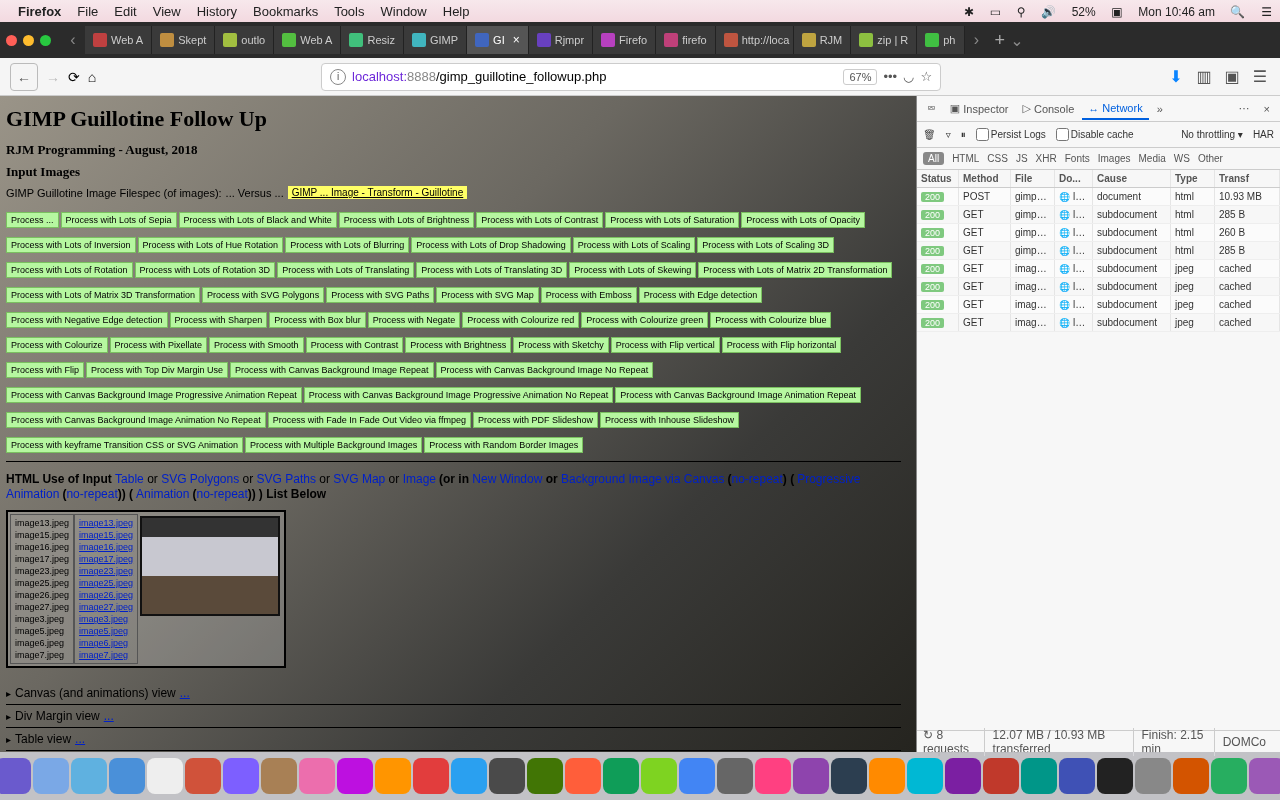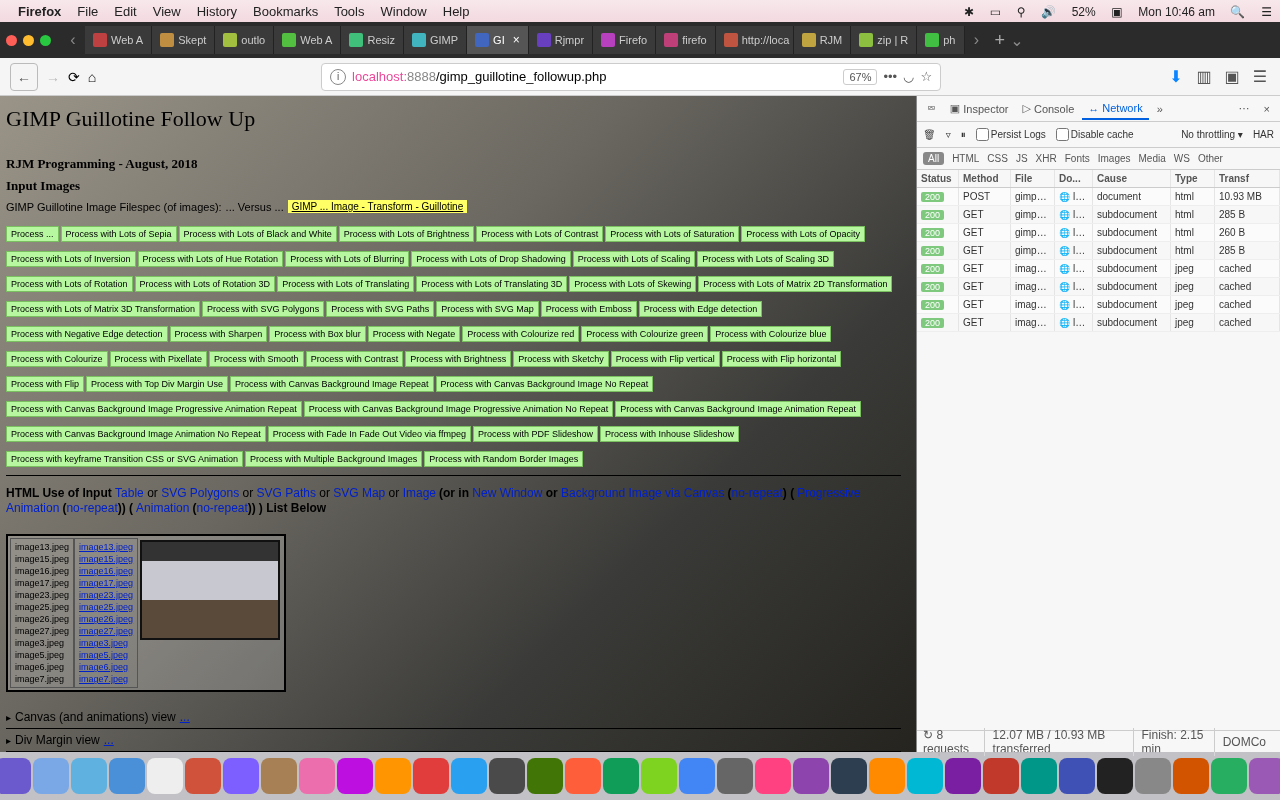--- a/index.html
+++ b/index.html
@@ -30,36 +30,36 @@
 .urlbar-wrap { flex:1; display:flex; align-items:center; justify-content:center;}
 .urlbar { width:620px; height:28px; background:#fff; border:1px solid #ccc; border-radius:4px; display:flex; align-items:center; padding:0 8px; font-size:13px; color:#555; gap:6px;}
 .urlbar .info { width:16px; height:16px; border:1px solid #888; border-radius:50%; display:flex; align-items:center; justify-content:center; font-size:10px;}
 .zoom { font-size:11px; border:1px solid #ccc; border-radius:3px; padding:1px 5px; color:#555;}
 .toolbar .ricon { width:20px; text-align:center; color:#555; font-size:16px;}
 
 
 .content { display:flex; height: calc(800px - 22px - 36px - 38px - 48px); }
 .page { flex:1; background: linear-gradient(135deg,#9a9488 0%,#6b6861 40%,#3a3a38 70%,#25241f 100%); overflow:hidden; position:relative;}
 .page-inner { font-size:11px; color:#000; padding:6px; }
-.page h1 { font-size:22px; font-weight:normal; margin:4px 0 24px 0; font-family: "Times New Roman", serif;}
+.page h1 { font-size:22px; font-weight:bold; margin:4px 0 10px 0; font-family: "Times New Roman", serif;}
 .page h3 { font-size:13px; font-weight:bold; margin:6px 0; font-family: "Times New Roman", serif;}
 .filespec-row { display:flex; align-items:center; gap:4px; font-size:11px; margin:4px 0;}
 .filespec-row input { width:370px; font-size:10px; padding:2px 4px; border:1px solid #999;}
 .gimp-help { background:#ffff66; font-size:10px; padding:1px 4px; text-decoration:underline; color:#000;}
 .versus { font-size:11px; }
 
 .btns { display:flex; flex-wrap:wrap; gap:2px; margin:6px 0; max-width:895px;}
 .gbtn { background:#b6f7a0; border:1px solid #7ac060; font-size:9px; padding:1px 4px; color:#000; white-space:nowrap; line-height:12px;margin-top:7px;}
 
 .hline { border:0; border-top:1px solid #000; margin:8px 0; max-width:895px;}
 
 .htmluse { font-size:12px; font-family:"Times New Roman",serif; margin:10px 0 6px 0; max-width:890px;}
 .htmluse a { color:#0020c8; }
 
-.tablebox { border:2px solid #000; display:inline-flex; background:rgba(255,255,255,0.2); padding:2px; margin-top:12px;}
+.tablebox { border:2px solid #000; display:inline-flex; background:rgba(255,255,255,0.2); padding:2px; margin-top:2px;}
 .col { border:1px solid #555; padding:2px 4px; font-size:9px; line-height:12px;}
 .col a { color:#0020c8; text-decoration:underline; display:block;}
 .photo { width:140px; height:100px; background:linear-gradient(#333 0%,#333 20%,#c8c8d0 20%,#c8c8d0 60%,#5a4a3a 60%,#5a4a3a 100%); border:2px solid #111; margin:2px;}
 
 .disclosure { font-size:12px; font-family:"Times New Roman",serif; margin:0; padding:4px 0; border-bottom:1px solid #000; max-width:895px; display:flex; align-items:center; gap:4px;}
 .disclosure::before { content:"▸"; font-size:10px;}
 .disclosure a { color:#0020c8; text-decoration:underline;}
 
 
 .devtools { width:364px; background:#f7f7f7; border-left:1px solid #888; display:flex; flex-direction:column; font-size:11px; color:#333;}
@@ -186,21 +186,21 @@
 </div>
 
 <div class="toolbar">
   <div class="navbtn">←</div>
   <div style="color:#bbb">→</div>
   <div>⟳</div>
   <div>⌂</div>
   <div class="urlbar-wrap">
     <div class="urlbar">
       <span class="info">i</span>
-      <span><span style="color:#ec4899">localhost:</span><span style="color:#888">8888</span><span style="color:#000">/gimp_guillotine_followup.php</span></span>
+      <span><span style="color:#6d28d9">localhost:</span><span style="color:#888">8888</span><span style="color:#000">/gimp_guillotine_followup.php</span></span>
       <span style="flex:1"></span>
       <span class="zoom">67%</span>
       <span>•••</span>
       <span>◡</span>
       <span>☆</span>
     </div>
   </div>
   <span class="ricon" style="color:#0a84ff">⬇</span>
   <span class="ricon">▥</span>
   <span class="ricon">▣</span>

